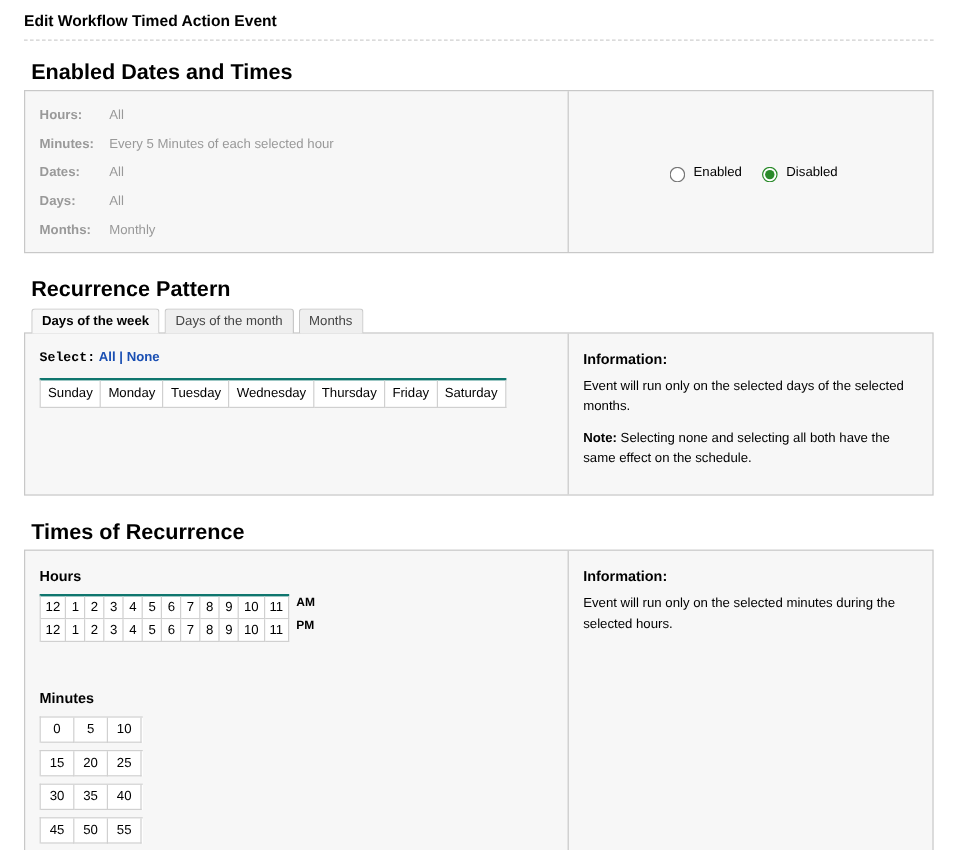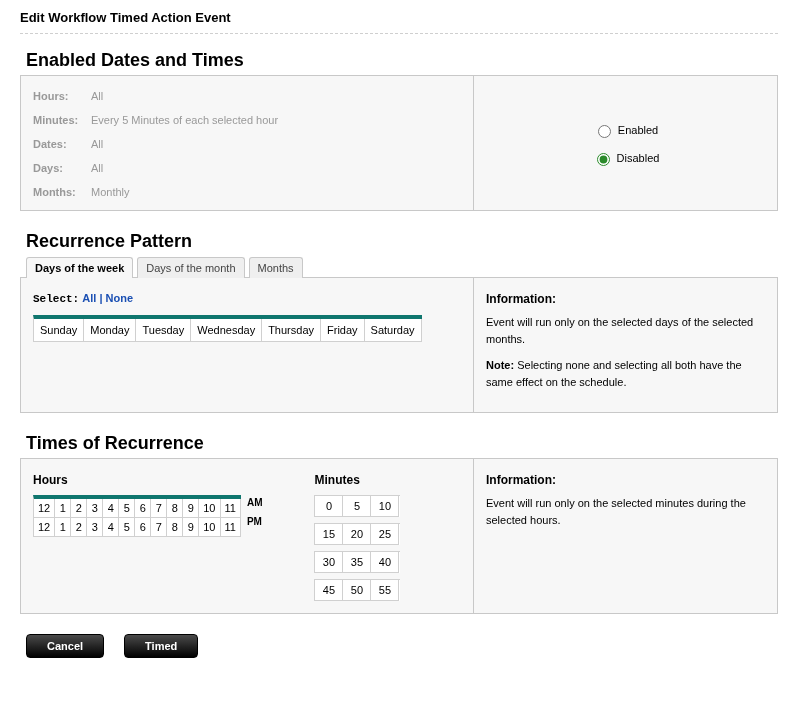--- a/index.html
+++ b/index.html
@@ -57,21 +57,20 @@
     font-weight: bold;
   }
   .summary-value { }
   .enable-radios {
     display: flex;
     align-items: center;
     justify-content: center;
     height: 100%;
     gap: 12px;
     font-size: 11px;
-    flex-direction: column;
   }
   .enable-radios label {
     display: inline-flex;
     align-items: center;
     gap: 4px;
   }
   input[type=radio] {
     accent-color: #2a8a2a;
     width: 13px; height: 13px;
   }
@@ -101,21 +100,21 @@
     font-size: 11px;
     margin-bottom: 10px;
   }
   .select-row .lbl { font-weight: bold; font-family: Liberation Mono, monospace; }
   .select-row .link { color: #1a4fb3; font-weight: bold; cursor: pointer; }
   .select-row .sep { color: #1a4fb3; font-weight: bold; }
   .day-grid, .hour-grid, .minute-grid {
     display: inline-flex;
     background: #fff;
     border-left: 1px solid #d0d0d0;
-    border-top: 4px solid #0f766e;
+    border-top: 2px solid #0f766e;
   }
   .cell {
     border-right: 1px solid #d0d0d0;
     border-bottom: 1px solid #d0d0d0;
     padding: 5px 6px;
     font-size: 11px;
     text-align: center;
     cursor: pointer;
     user-select: none;
   }
@@ -123,21 +122,21 @@
   .hour-block { display: flex; flex-direction: column; }
   .ampm-col { display: flex; flex-direction: column; gap: 8px; padding-top: 2px; font-size: 10px; font-weight: bold; }
   .hour-grid .cell { min-width: 16px; padding: 3px 4px; }
   .minute-grid { flex-wrap: wrap; width: 86px; border: none; border-left: 1px solid #d0d0d0; border-top: 1px solid #d0d0d0; }
   .minute-grid .cell { width: 28px; padding: 4px 0; }
   .sub-title { font-weight: bold; font-size: 12px; margin-bottom: 8px; }
   .info-title { font-weight: bold; font-size: 12px; margin-bottom: 8px; }
   .info-body { font-size: 11px; line-height: 1.5; }
   .info-body p { margin: 0 0 10px 0; }
   .info-body .note-label { font-weight: bold; }
-  .times-row { display: flex; gap: 52px; }
+  .times-row { display: flex; gap: 40px; flex-direction: column; }
   .btn-row { display: flex; gap: 20px; margin-top: 6px; margin-left: 6px; }
   .btn {
     background: linear-gradient(#4a4a4a, #000);
     border: 1px solid #000;
     border-radius: 4px;
     color: #fff;
     font-size: 11px;
     font-weight: bold;
     padding: 5px 20px;
     cursor: pointer;

